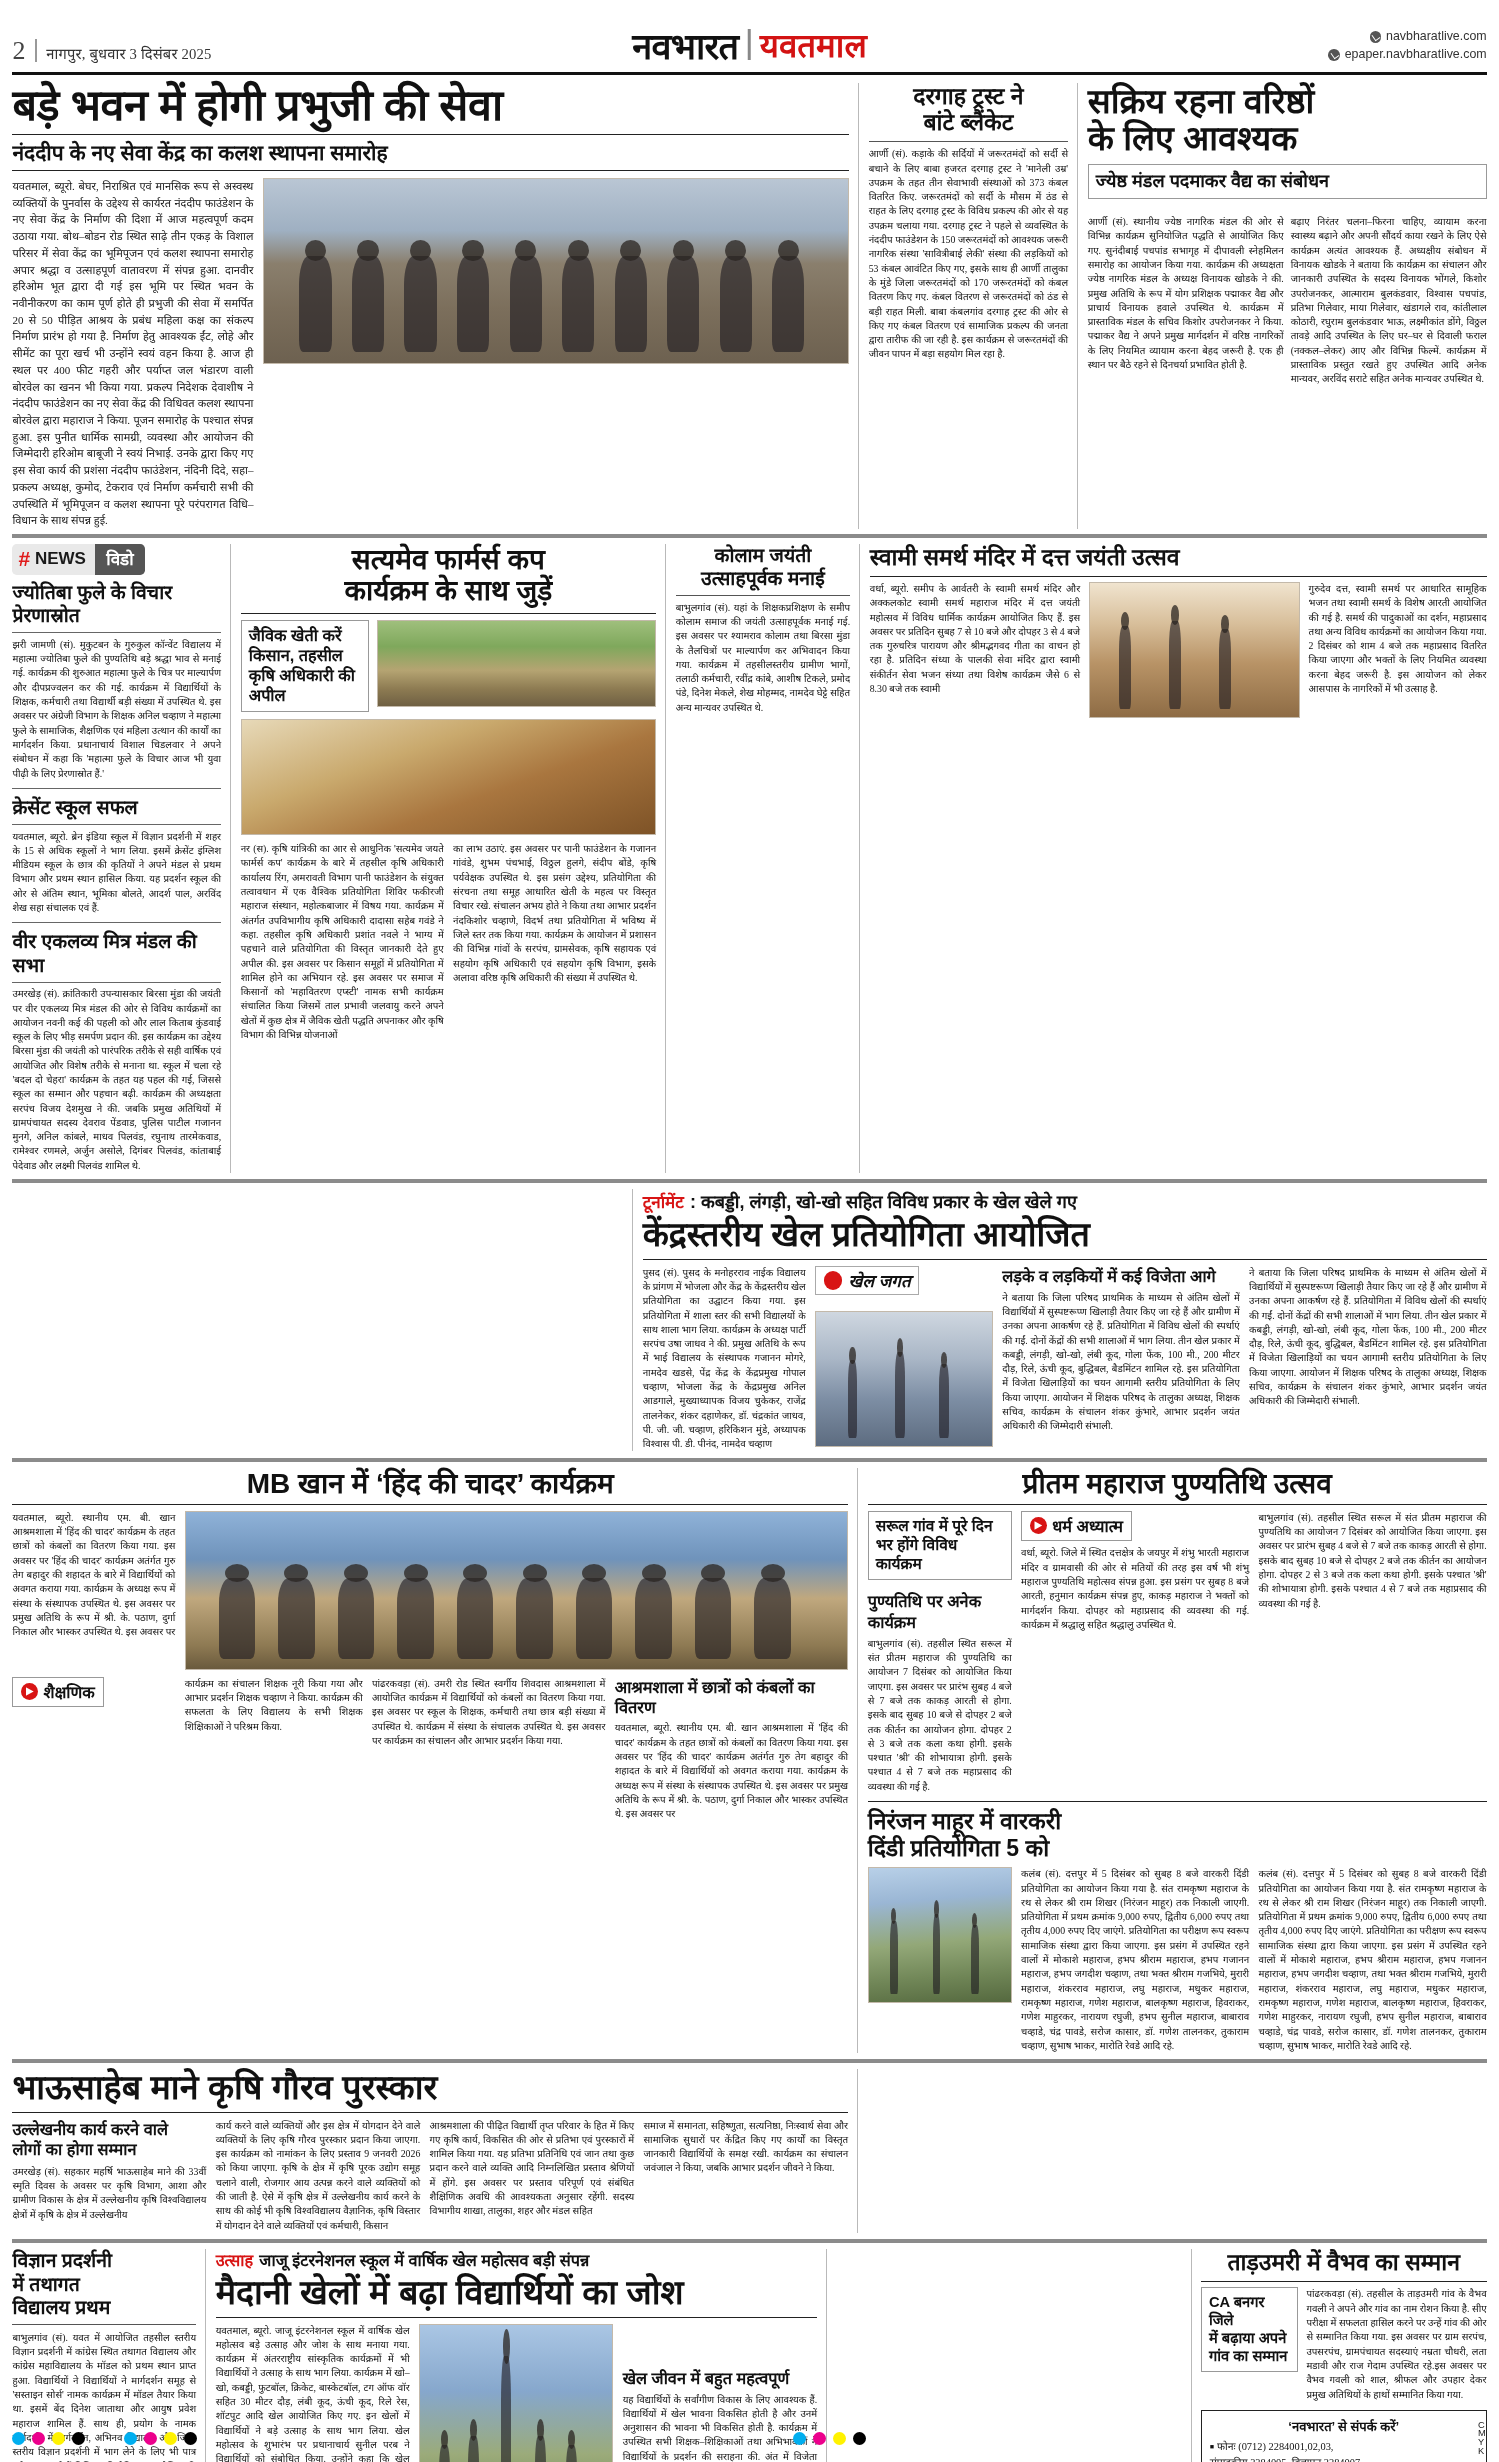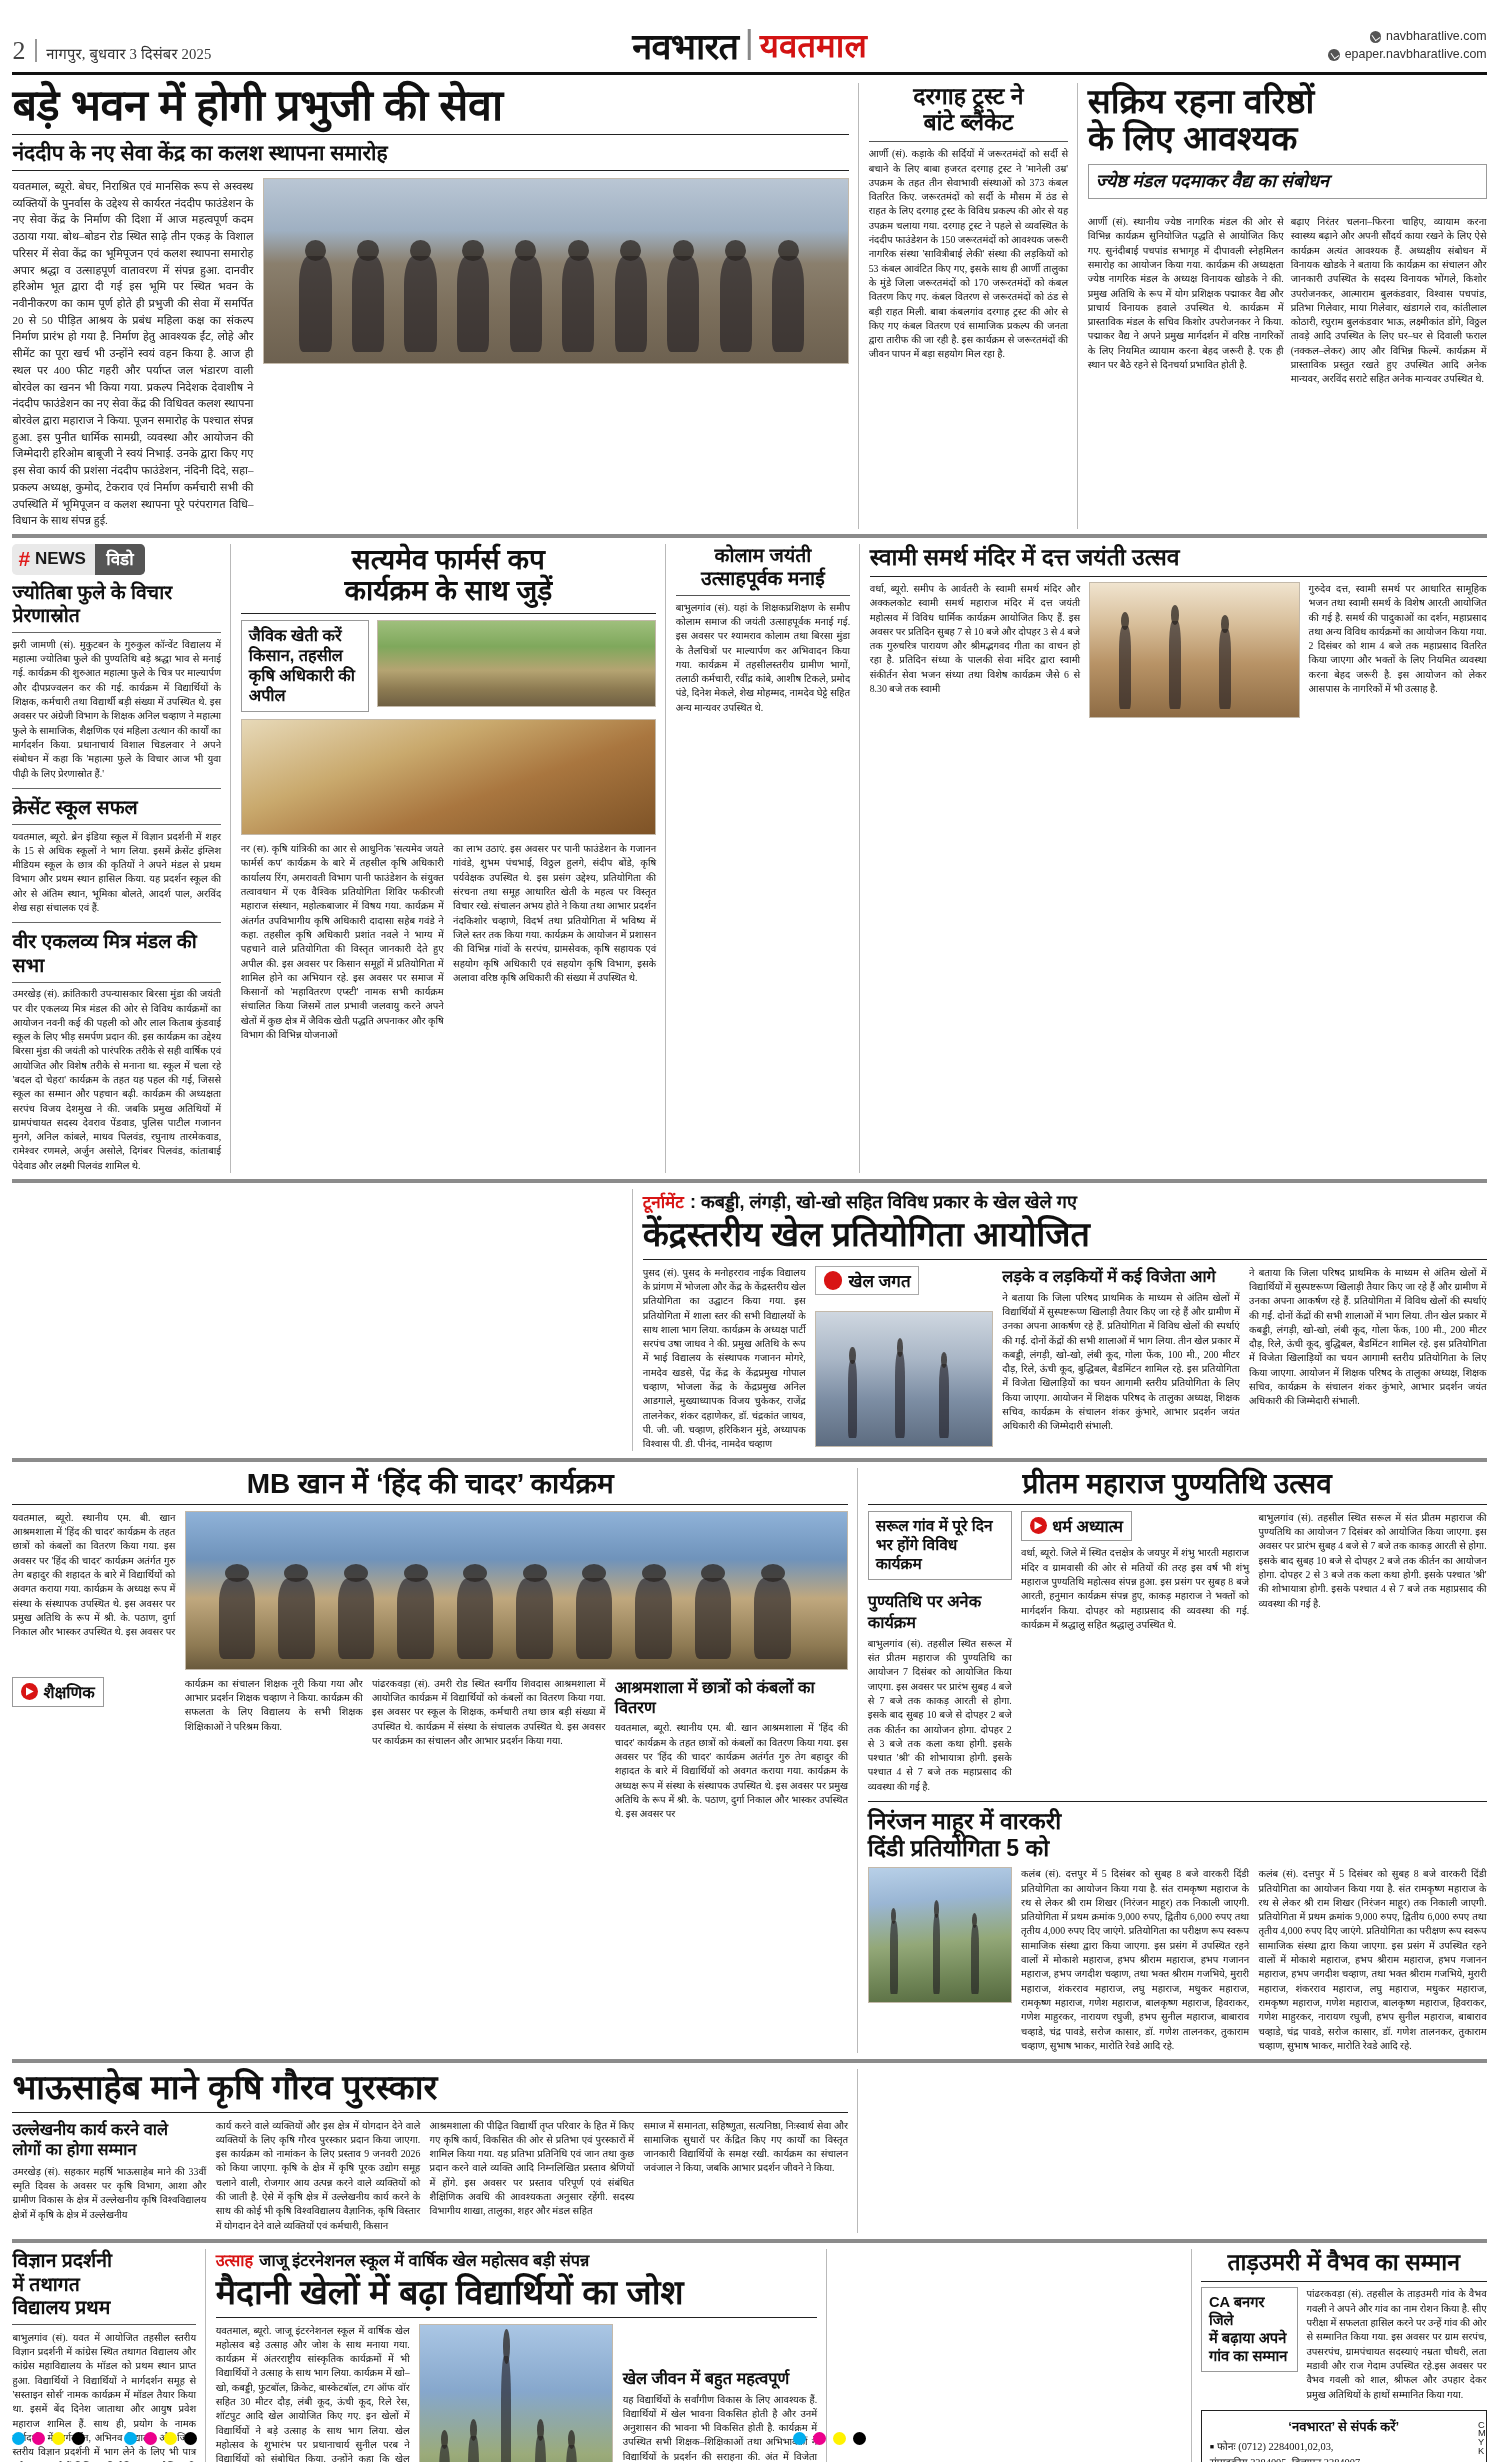--- a/index.html
+++ b/index.html
@@ -159,21 +159,21 @@
     <div class="cell pad-l pad-r" style="border-right:0.8px solid #b9b9b9;">
       <h2 class="hl-m" style="text-align:center;">दरगाह ट्रस्ट ने</h2>
       <h2 class="hl-m" style="text-align:center;">बांटे ब्लैंकेट</h2>
       <div style="border-bottom:0.8px solid #555;margin:5.4px 0;"></div>
       <div class="mini">आर्णी (सं). कड़ाके की सर्दियों में जरूरतमंदों को सर्दी से बचाने के लिए बाबा हजरत दरगाह ट्रस्ट ने 'मानेली उम्र' उपक्रम के तहत तीन सेवाभावी संस्थाओं को 373 कंबल वितरित किए. जरूरतमंदों को सर्दी के मौसम में ठंड से राहत के लिए दरगाह ट्रस्ट के विविध प्रकल्प की ओर से यह उपक्रम चलाया गया. दरगाह ट्रस्ट ने पहले से व्यवस्थित के नंददीप फाउंडेशन के 150 जरूरतमंदों को आवश्यक जरूरी नागरिक संस्था 'सावित्रीबाई लेकी' संस्था की लड़कियों को 53 कंबल आवंटित किए गए, इसके साथ ही आर्णी तालुका के मुंडे जिला जरूरतमंदों को 170 जरूरतमंदों को कंबल वितरण किए गए. कंबल वितरण से जरूरतमंदों को ठंड से बड़ी राहत मिली. बाबा कंबलगांव दरगाह ट्रस्ट की ओर से किए गए कंबल वितरण एवं सामाजिक प्रकल्प की जनता द्वारा तारीफ की जा रही है. इस कार्यक्रम से जरूरतमंदों की जीवन पापन में बड़ा सहयोग मिल रहा है.</div>
     </div>
 
     <div class="cell pad-l">
       <h2 class="hl-xl">सक्रिय रहना वरिष्ठों</h2>
       <h2 class="hl-xl">के लिए आवश्यक</h2>
-      <div class="kicker-box" style="margin:7px 0 7px 0;font-style:italic;">
+      <div class="kicker-box" style="margin:7px 0 7px 0;">
         <div class="t">ज्येष्ठ मंडल पदमाकर वैद्य का संबोधन</div>
       </div>
       <div class="grid" style="grid-template-columns:1fr 1fr;gap:7px;margin-top:16px;">
         <div class="mini">आर्णी (सं). स्थानीय ज्येष्ठ नागरिक मंडल की ओर से विभिन्न कार्यक्रम सुनियोजित पद्धति से आयोजित किए गए. सुनंदीबाई पचपांड सभागृह में दीपावली स्नेहमिलन समारोह का आयोजन किया गया. कार्यक्रम की अध्यक्षता ज्येष्ठ नागरिक मंडल के अध्यक्ष विनायक खोडके ने की. प्रमुख अतिथि के रूप में योग प्रशिक्षक पद्माकर वैद्य और प्राचार्य विनायक हवाले उपस्थित थे. कार्यक्रम में प्रास्ताविक मंडल के सचिव किशोर उपरोजनकर ने किया. पद्माकर वैद्य ने अपने प्रमुख मार्गदर्शन में वरिष्ठ नागरिकों के लिए नियमित व्यायाम करना बेहद जरूरी है. एक ही स्थान पर बैठे रहने से दिनचर्या प्रभावित होती है.</div>
         <div class="mini">बढ़ाए निरंतर चलना–फिरना चाहिए, व्यायाम करना स्वास्थ्य बढ़ाने और अपनी सौंदर्य काया रखने के लिए ऐसे कार्यक्रम अत्यंत आवश्यक हैं. अध्यक्षीय संबोधन में विनायक खोडके ने बताया कि कार्यक्रम का संचालन और जानकारी उपस्थित के सदस्य विनायक भोंगले, किशोर उपरोजनकर, आत्माराम बुलकंडवार, विश्वास पचपांड, प्रतिभा गिलेवार, माया गिलेवार, खंडागले राव, कांतीलाल कोठारी, रघुराम बुलकंडवार भाऊ, लक्ष्मीकांत डोंगे, विठ्ठल तावड़े आदि उपस्थित के लिए घर–घर से दिवाली फराल (नक्कल–लेकर) आए और विभिन्न फिल्में. कार्यक्रम में प्रास्ताविक प्रस्तुत रखते हुए उपस्थित आदि अनेक मान्यवर, अरविंद सराटे सहित अनेक मान्यवर उपस्थित थे.</div>
       </div>
     </div>
   </div>
 
   <div class="hr-grey" style="margin-top:4.7px;"></div>
@@ -257,21 +257,21 @@
       <div class="tag-line">
         <span class="tag-red">टूर्नामेंट</span>
         <span class="rest">: कबड्डी, लंगड़ी, खो-खो सहित विविध प्रकार के खेल खेले गए</span>
       </div>
       <h1 class="hl-xl" style="margin-top:3.1px;">केंद्रस्तरीय खेल प्रतियोगिता आयोजित</h1>
       <div style="border-bottom:1.6px solid #222;margin:5.4px 0;"></div>
 
       <div class="grid" style="grid-template-columns:163px 178px 1fr 1fr;gap:9.3px;">
         <div class="mini">पुसद (सं). पुसद के मनोहरराव नाईक विद्यालय के प्रांगण में भोजला और केंद्र के केंद्रस्तरीय खेल प्रतियोगिता का उद्घाटन किया गया. इस प्रतियोगिता में शाला स्तर की सभी विद्यालयों के साथ शाला भाग लिया. कार्यक्रम के अध्यक्ष पार्टी सरपंच उषा जाधव ने की. प्रमुख अतिथि के रूप में भाई विद्यालय के संस्थापक गजानन मोगरे, नामदेव खडसे, पेंद्र केंद्र के केंद्रप्रमुख गोपाल चव्हाण, भोजला केंद्र के केंद्रप्रमुख अनिल आडगाले, मुख्याध्यापक विजय चुकेकर, राजेंद्र तालनेकर, शंकर दहाणेकर, डॉ. चंद्रकांत जाधव, पी. जी. जी. चव्हाण, हरिकिशन मुंडे, अध्यापक विश्वास पी. डी. पीनंद, नामदेव चव्हाण</div>
         <div class="cell">
-          <div class="sports-chip" style="margin-bottom:16px;">
+          <div class="sports-chip" style="margin-bottom:16px;font-style:italic;">
             <span class="dot"></span>
             <span>खेल जगत</span>
           </div>
           <div class="photo ph-d" style="height:136px;">
             <div class="photo-people">
               <i style="left:18%;height:58%;"></i>
                 <i style="left:45%;height:64%;"></i>
                 <i style="left:70%;height:55%;"></i>
             </div>
           </div>

